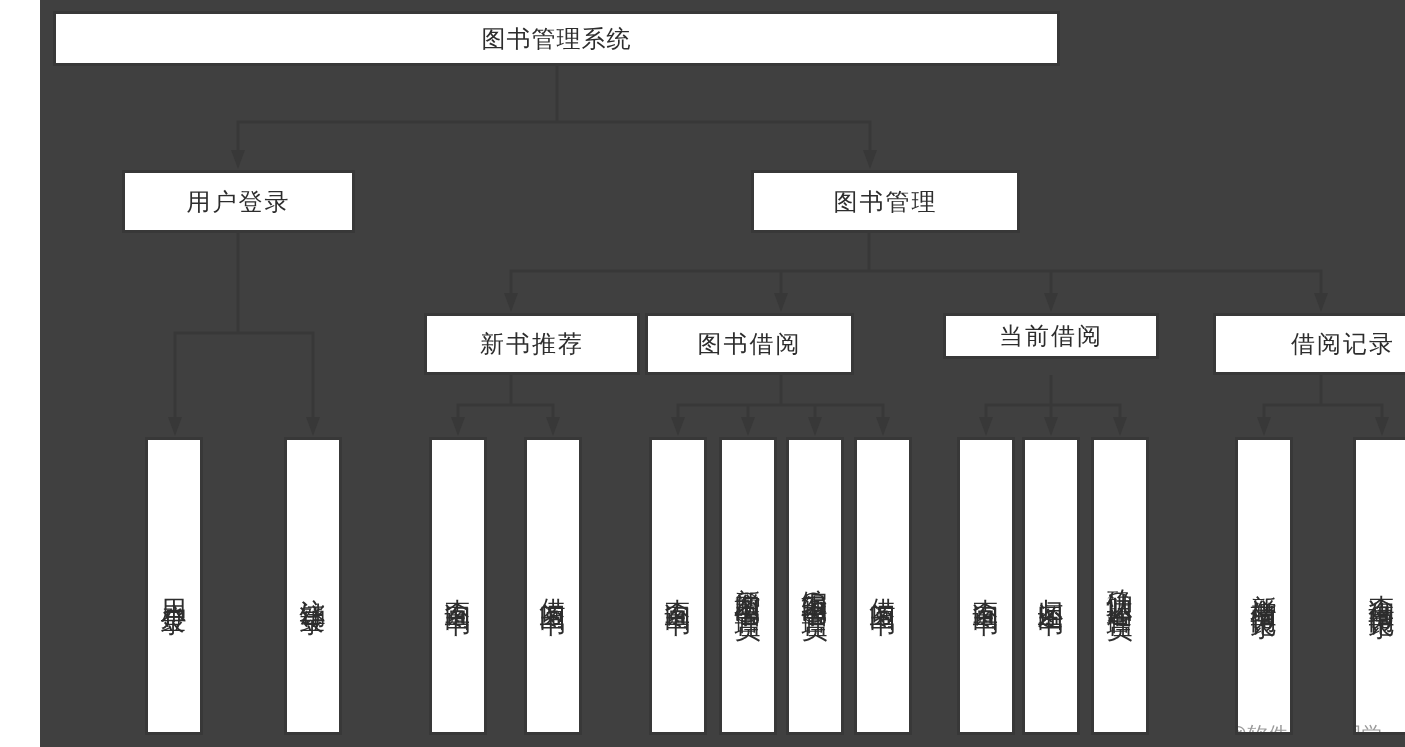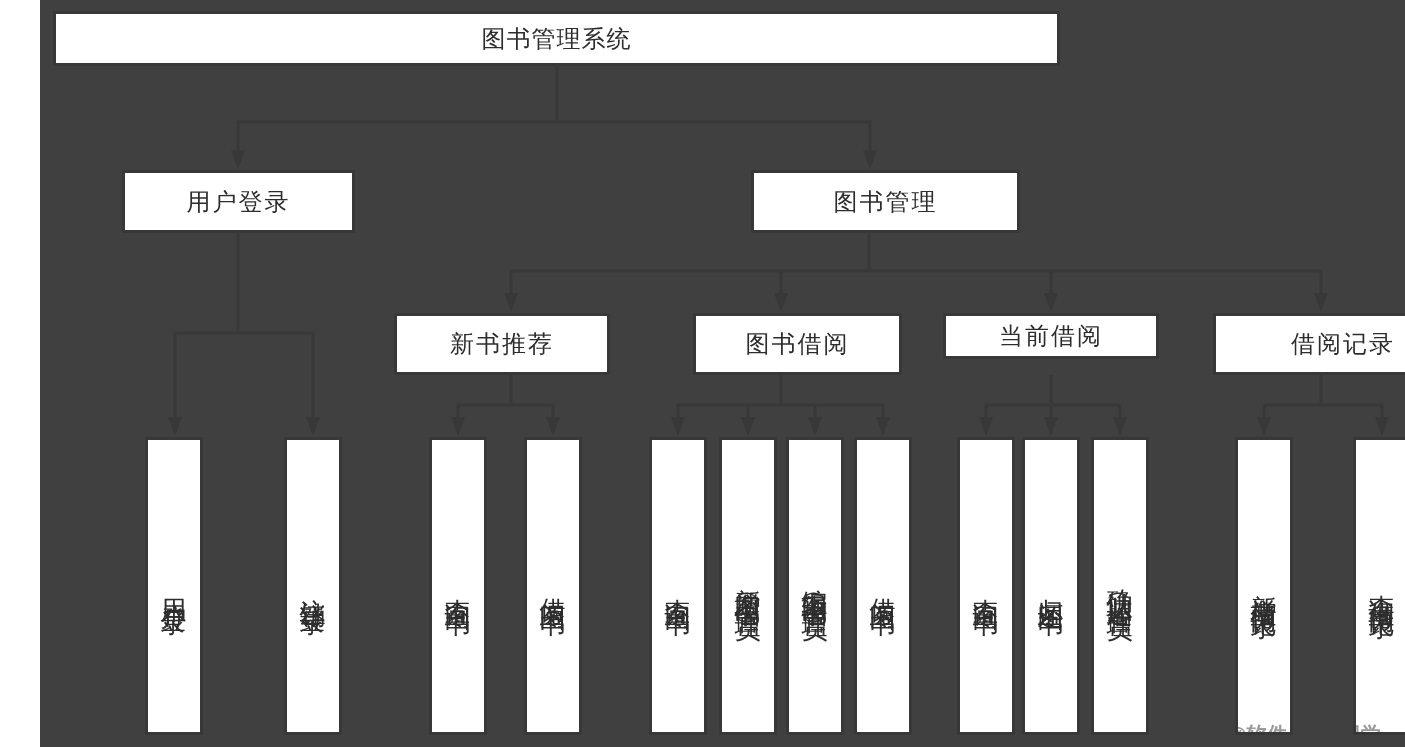--- a/index.html
+++ b/index.html
@@ -30,39 +30,38 @@
     writing-mode: vertical-rl;
     text-orientation: mixed;
     font-size: 26px;
     letter-spacing: 4px;
     line-height: 1;
   }
   
   #root {left:13px;  top:11px;  width:1007px; height:55px;}
   #l2a  {left:82px;  top:170px; width:233px;  height:63px;}
   #l2b  {left:711px; top:170px; width:269px;  height:63px;}
-  #l3a  {left:354px; top:313px; width:216px;  height:62px;}
-  #l3b  {left:653px; top:313px; width:209px;  height:62px;}
+  #l3a  {left:384px; top:313px; width:216px;  height:62px;}
+  #l3b  {left:605px; top:313px; width:209px;  height:62px;}
   #l3c  {left:903px; top:313px; width:216px;  height:46px;}
   #l3d  {left:1173px;top:313px; width:260px;  height:62px;}
   .leaf {top:437px; width:58px; height:298px;}
   #lf1 {left:105px;}  #lf2 {left:244px;}  #lf3 {left:389px;}  #lf4 {left:484px;}
   #lf5 {left:609px;}  #lf6 {left:679px;}  #lf7 {left:746px;}  #lf8 {left:814px;}
   #lf9 {left:917px;}  #lf10{left:982px;}  #lf11{left:1051px;} #lf12{left:1195px;}
   #lf13{left:1313px;}
   .watermark {
     position: absolute;
     left: 1122px;
     top: 721px;
     font-size: 20px;
     color: #9a9a9a;
     letter-spacing: 0.5px;
     white-space: nowrap;
     mix-blend-mode: darken;
-    font-weight: bold;
   }
 </style>
 </head>
 <body>
 
 <div class="stage">
 
   <svg class="connectors" width="1405" height="747" viewBox="0 0 1405 747">
     <g stroke="#383838" stroke-width="3" fill="none">
 

